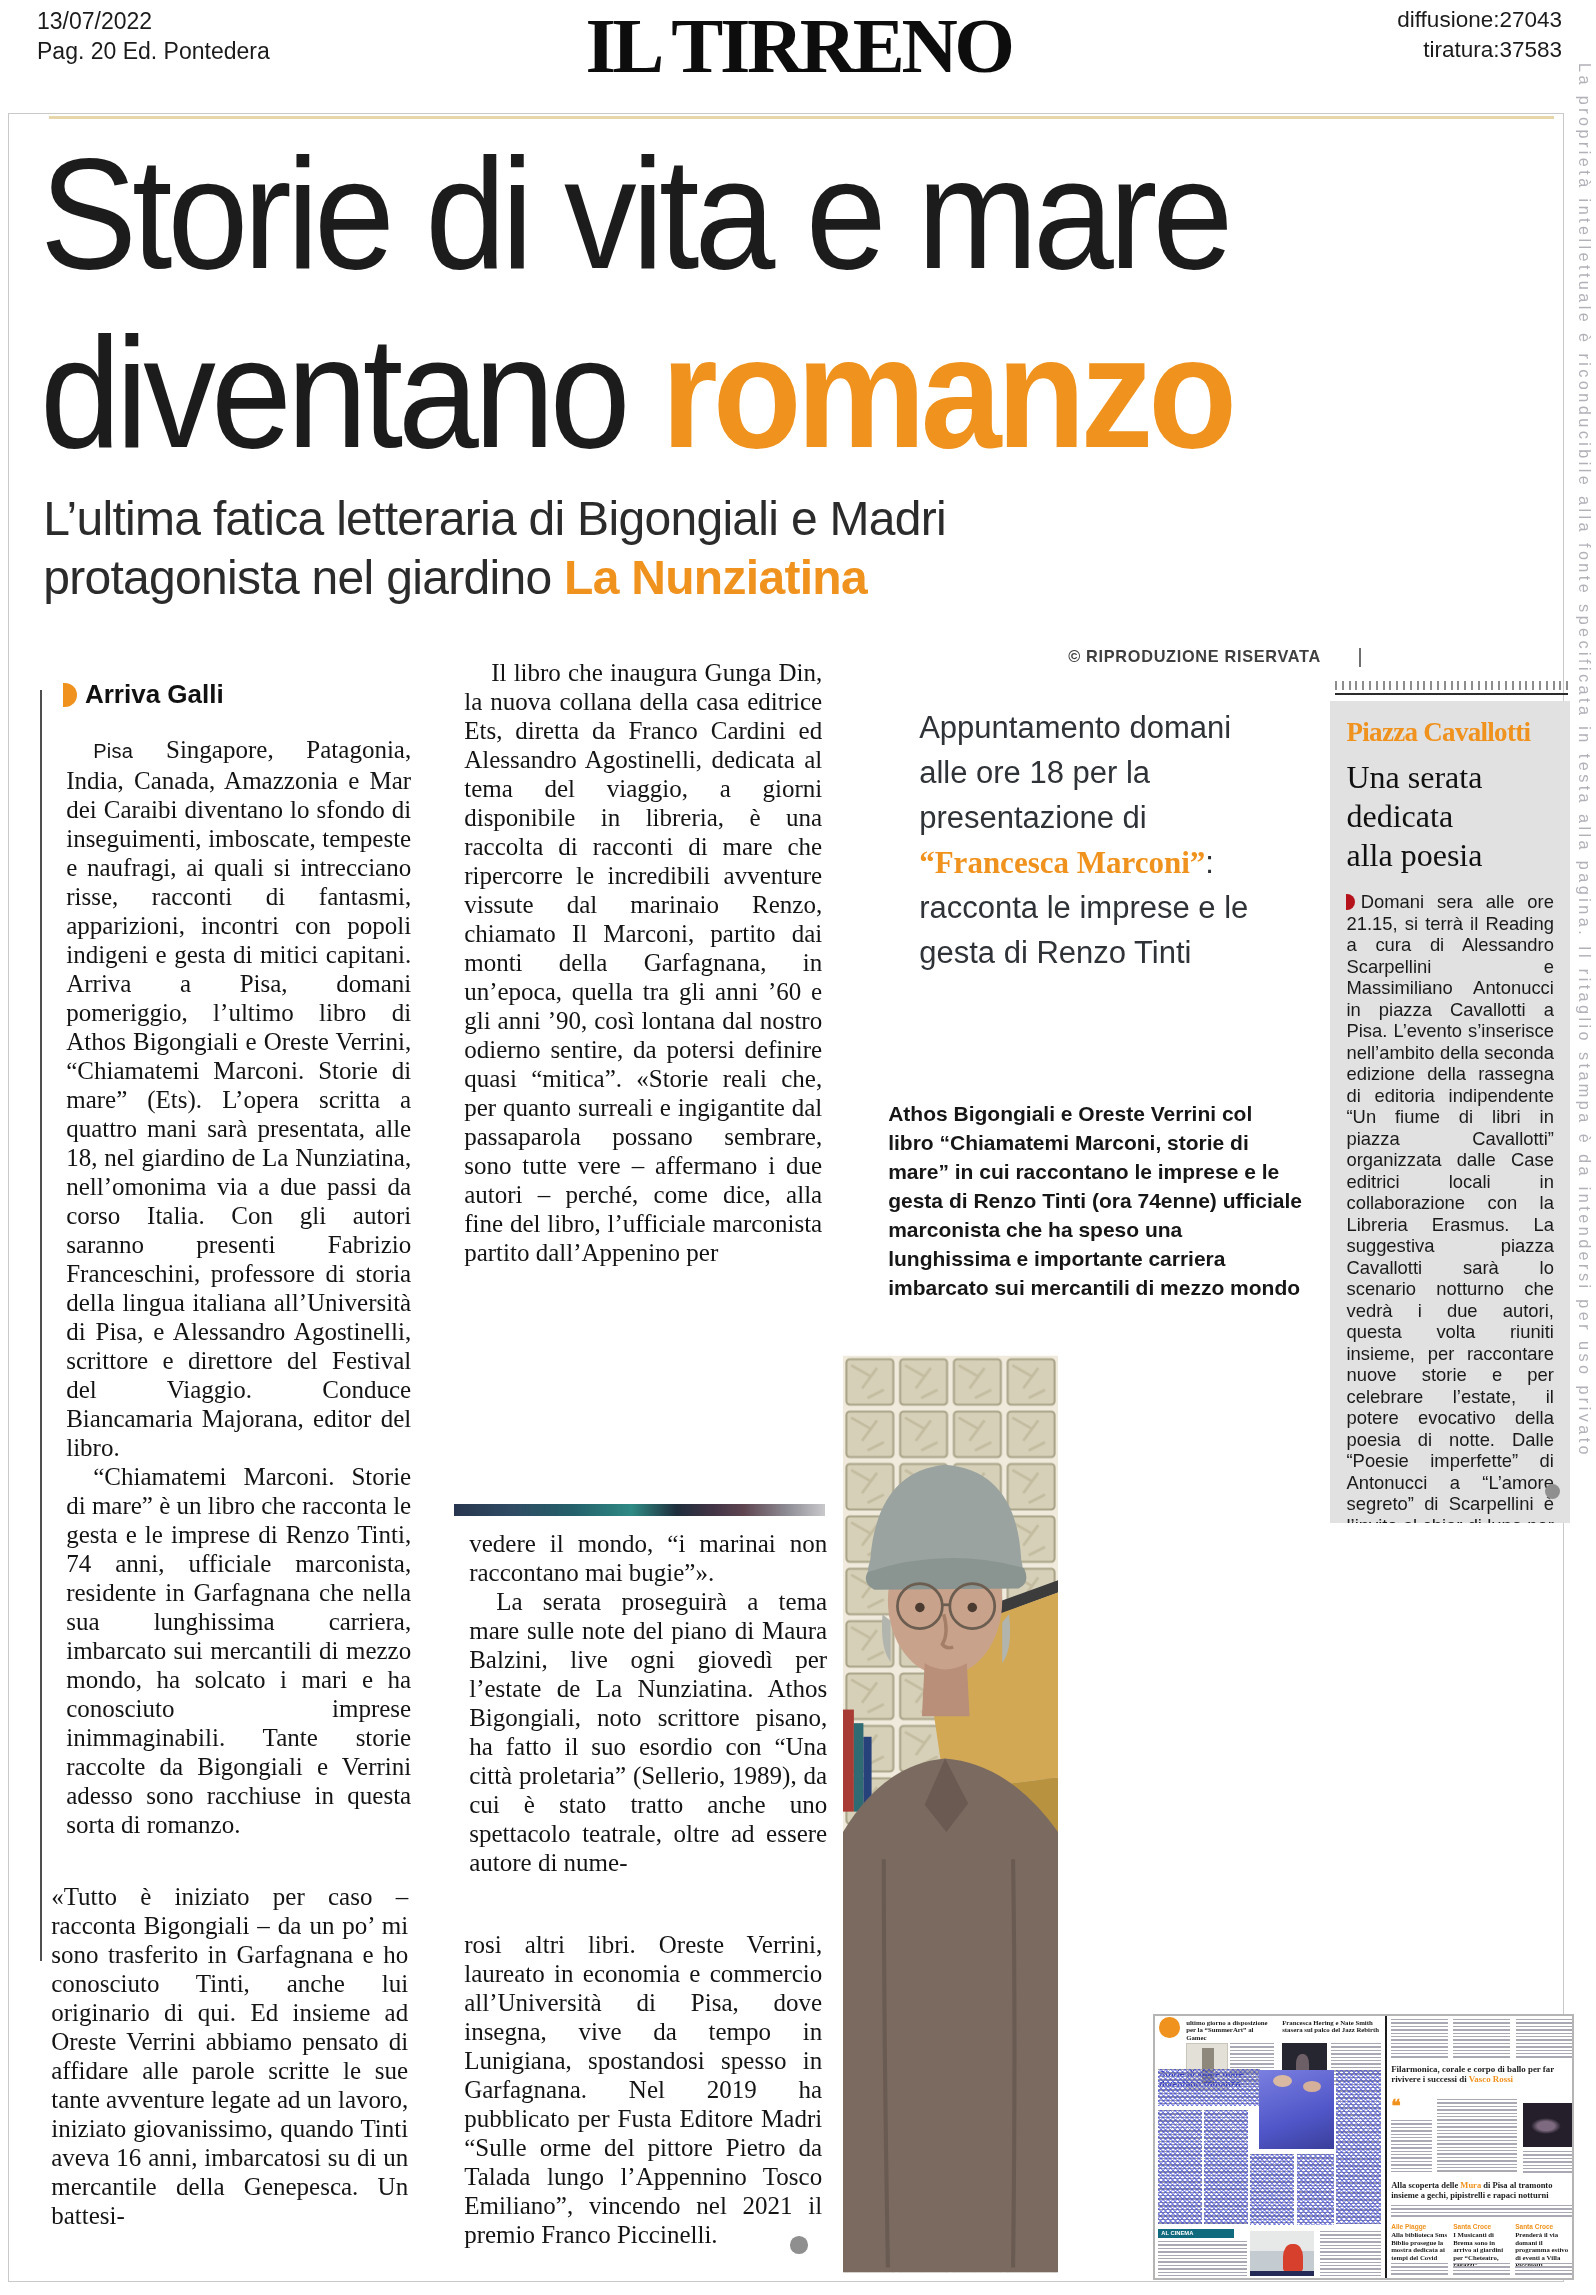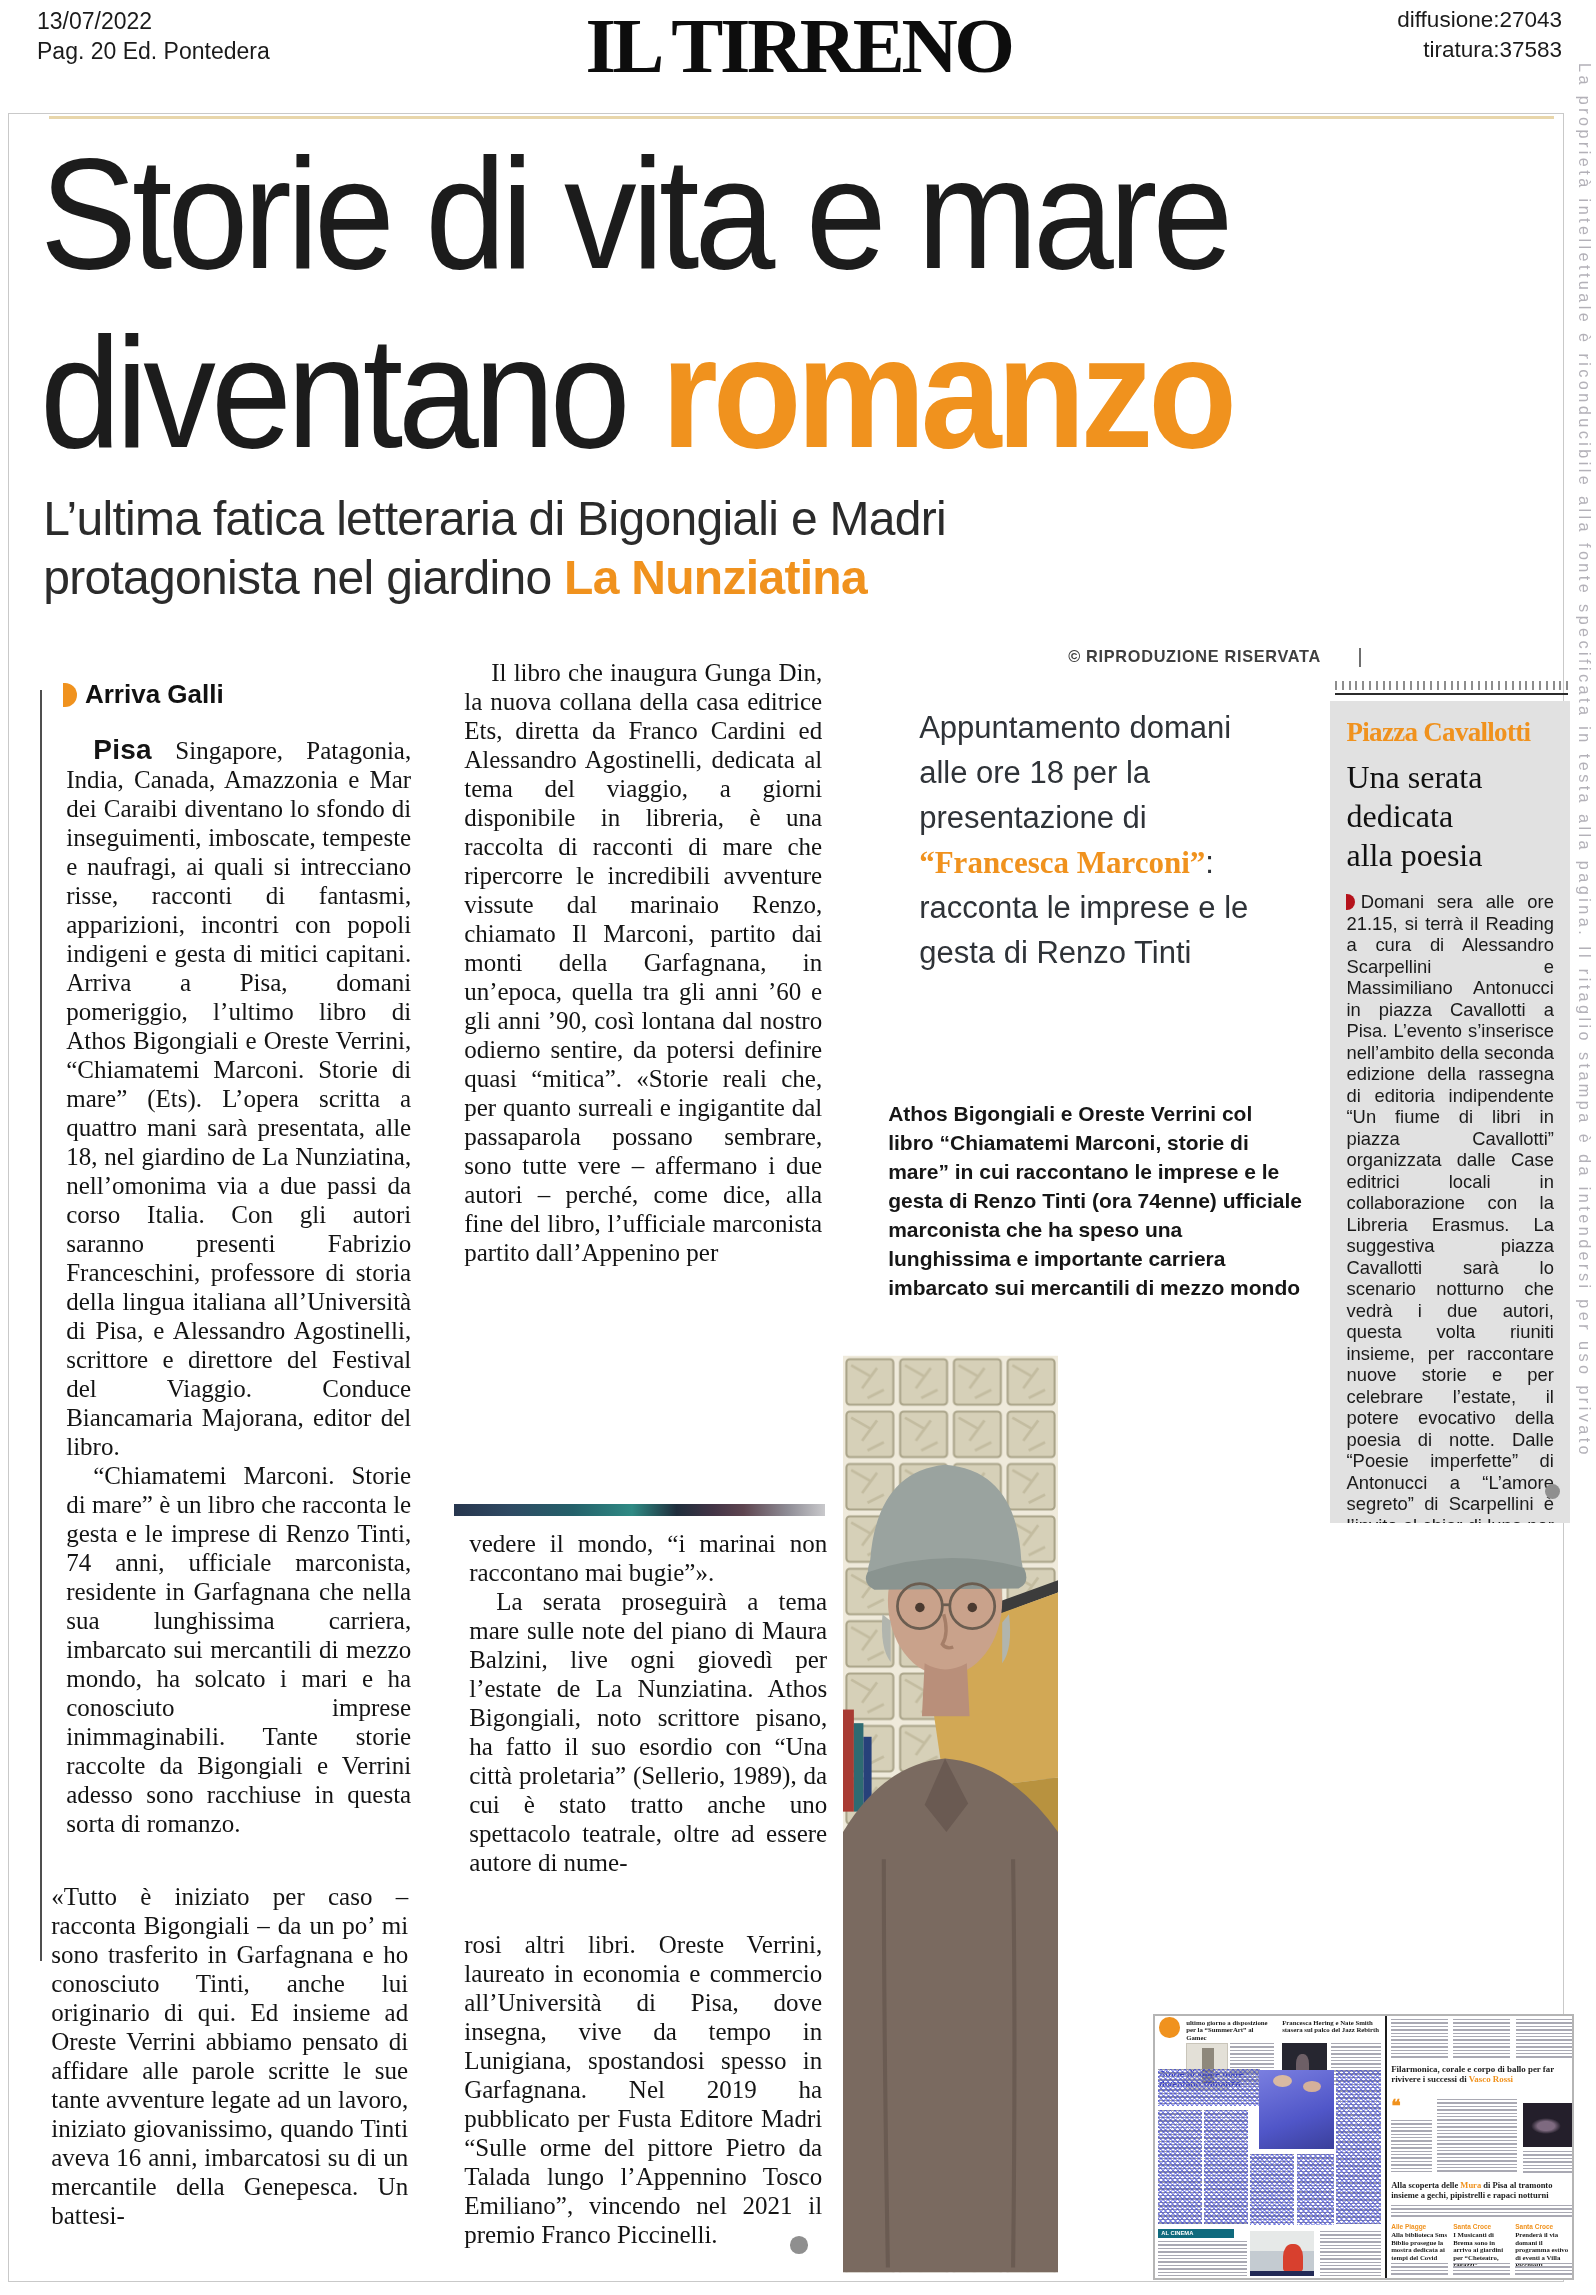--- a/index.html
+++ b/index.html
@@ -34,21 +34,21 @@
 
   
   .byline{left:54px;top:565px;font-size:26px;font-weight:700;color:#111;}
   .bmark{display:inline-block;width:13.6px;height:24.5px;background:#f0921e;
          border-radius:0 13.6px 13.6px 0;margin-right:8.2px;vertical-align:-4.1px;}
 
   
   .vrule{left:31px;top:576px;width:2px;height:1271px;background:#4f4f4f;}
   .bcol p{margin:0;font-size:25px;line-height:29px;text-align:justify;color:#141414;}
   .indent{text-indent:27px;}
-  .lead{font-family:"Liberation Sans",sans-serif;font-weight:700;font-size:28px;letter-spacing:0.3px;}
+  .lead{font-family:"Liberation Sans",sans-serif;font-weight:400;font-size:20px;letter-spacing:0.3px;}
   .col1{left:57px;top:621px;width:345px;}
   .col1b{left:42px;top:1768px;width:357px;}
   .col2{left:455px;top:544px;width:358px;}
   .col2b{left:460px;top:1415px;width:358px;}
   .col2c{left:455px;top:1816px;width:358px;}
   .gbar{left:445px;top:1390px;width:371px;height:11.6px;
         background:linear-gradient(90deg,#27364e 0%,#2f4a63 15%,#24606a 32%,#2f8a84 48%,
                    #1f2e3c 60%,#433446 70%,#5e4550 78%,#8f8d96 90%,#c9c9cc 100%);}
   .enddot{width:17.7px;height:17.7px;border-radius:50%;background:#8f8f8f;}
   .dot-col2{left:781px;top:2122px;}

